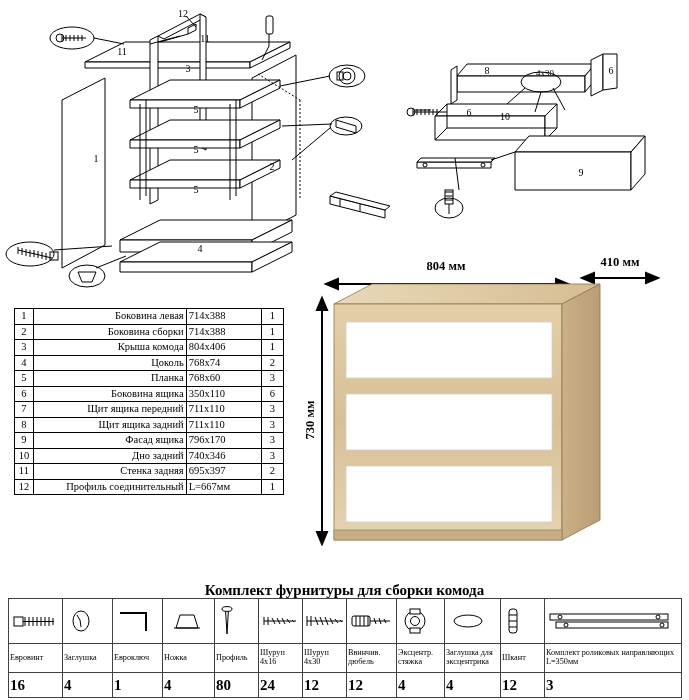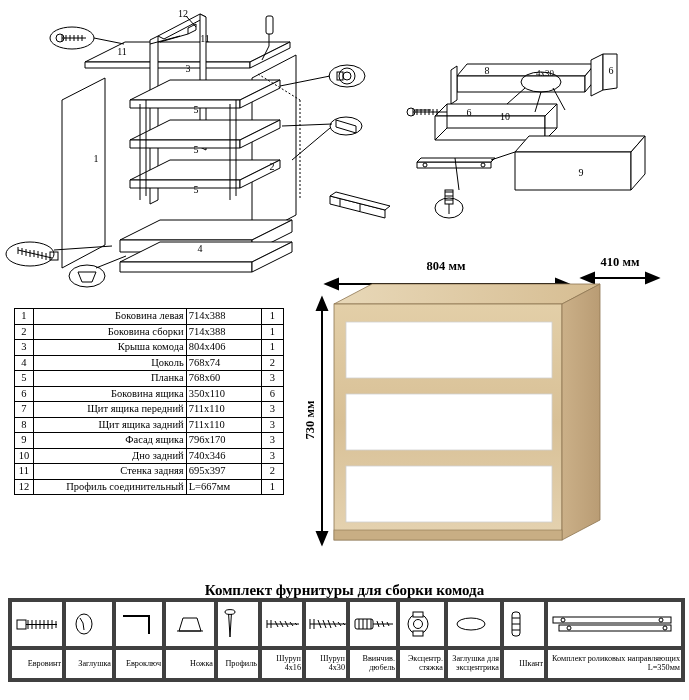--- a/index.html
+++ b/index.html
@@ -38,22 +38,22 @@
   #kit-title{
     position:absolute;left:0;top:582px;width:689px;text-align:center;
     font-size:15px;font-weight:bold;font-family:"Liberation Serif", serif;
   }
   #kit-table{
     position:absolute;left:8px;top:598px;width:673px;
     border-collapse:collapse;
     table-layout:fixed;
   }
   #kit-table td{
-    border:4px solid #404040;
-    text-align:right;
+    border:1px solid #404040;
+    text-align:left;
     vertical-align:middle;
     font-family:"Liberation Serif", serif;
   }
   #kit-table tr.icons td{height:42px;}
   #kit-table tr.labels td{height:26px;font-size:8.2px;line-height:8.6px;padding:1px;}
   #kit-table tr.counts td{height:22px;font-size:15px;font-weight:bold;}
 
   
   .dimtxt{font-family:"Liberation Serif", serif;font-weight:bold;font-size:12.5px;}
 </style>
@@ -497,14 +497,28 @@
       <td>Ножка</td>
       <td>Профиль</td>
       <td>Шуруп 4х16</td>
       <td>Шуруп 4х30</td>
       <td>Ввинчив. дюбель</td>
       <td>Эксцентр. стяжка</td>
       <td>Заглушка для эксцентрика</td>
       <td>Шкант</td>
       <td>Комплект роликовых направляющих L=350мм</td>
     </tr>
+    <tr class="counts">
+      <td>16</td>
+      <td>4</td>
+      <td>1</td>
+      <td>4</td>
+      <td>80</td>
+      <td>24</td>
+      <td>12</td>
+      <td>12</td>
+      <td>4</td>
+      <td>4</td>
+      <td>12</td>
+      <td>3</td>
+    </tr>
   </tbody>
 </table>
 
 </body></html>

